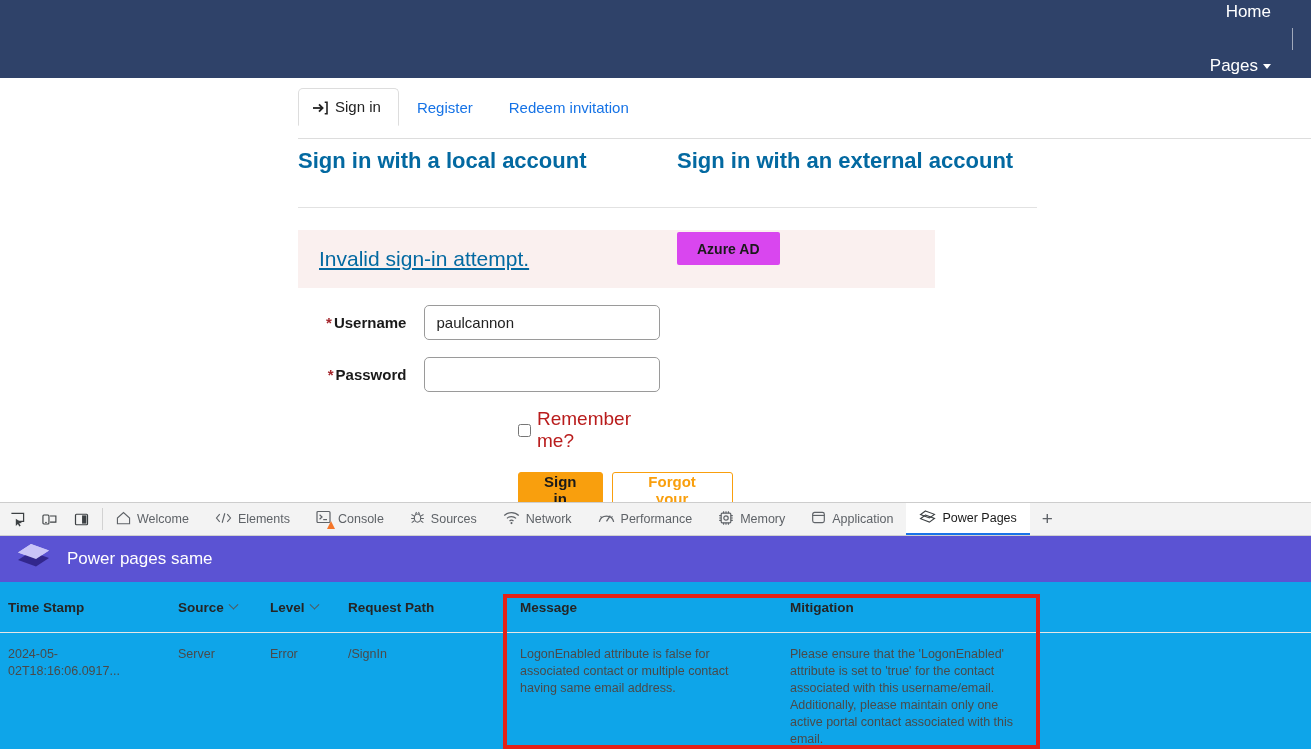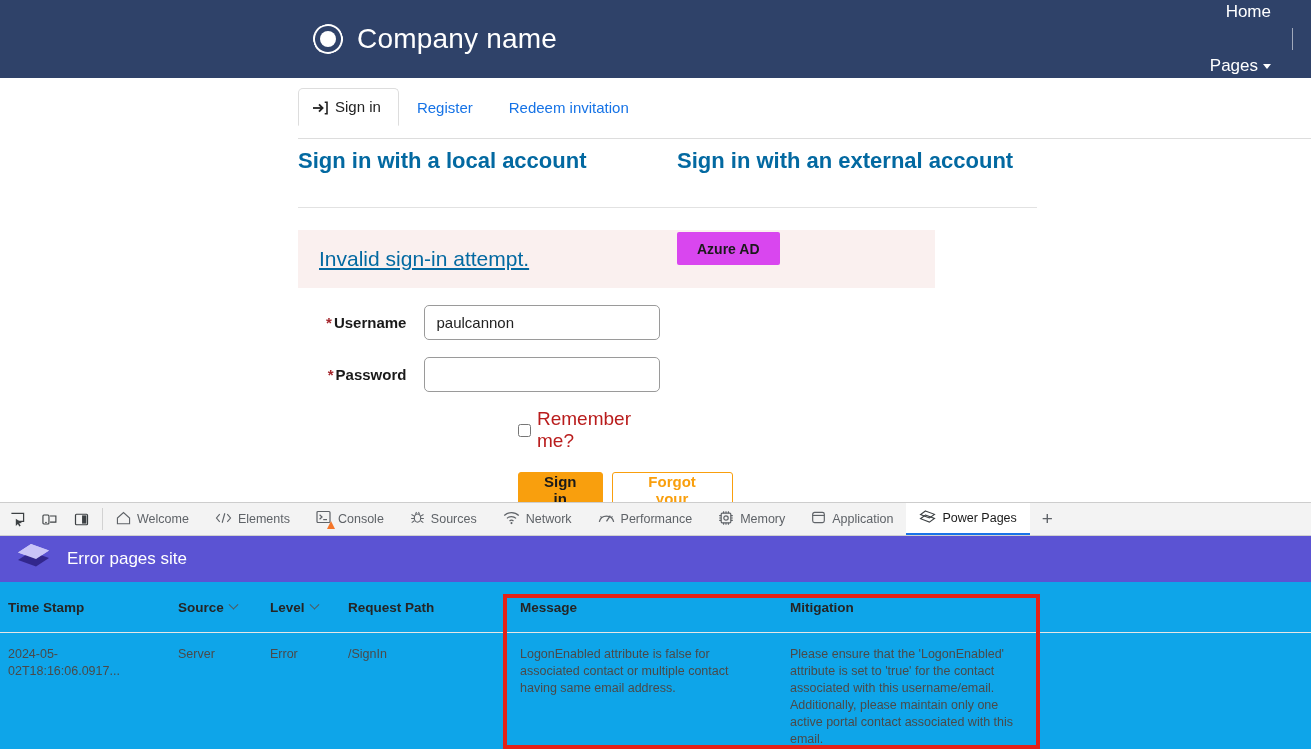--- a/index.html
+++ b/index.html
@@ -397,28 +397,20 @@
     height: 155px;
     border: 4px solid #E32118;
     pointer-events: none;
     z-index: 20;
   }
 </style>
 </head>
 <body>
 
 <div class="site-header">
-  <div class="brand">
-    <div class="brand-logo">
-      <div class="ring2"></div>
-      <div class="ring3"></div>
-      <div class="dot"></div>
-    </div>
-    <div class="brand-title">Company name</div>
-  </div>
   <div class="site-nav">
     <a href="#">Home</a>
     <div class="nav-divider"></div>
     <a href="#"><span>Pages</span><span class="caret-down"></span></a>
   </div>
 </div>
 
 <div class="page-body">
 
   <div class="tabs-underline"></div>
@@ -591,21 +583,21 @@
   </div>
 
   <div class="pp-header">
     <span>
       <svg width="36" height="30" viewBox="0 0 36 30">
         <path d="M16 2 L34 8.5 L21 17 L3 10.5 Z" fill="#C3BDF4"></path>
         <path d="M16 9.5 L34 16 L21 24.5 L3 18 Z" fill="#2B2080" opacity="0.85"></path>
         <path d="M16 2 L34 8.5 L21 17 L3 10.5 Z" fill="#C9C4F7"></path>
       </svg>
     </span>
-    <span class="pp-title">Error pages site</span>
+    <span class="pp-title">Power pages same</span>
   </div>
 
   <div class="log-wrap">
     <table class="log-table">
       <thead>
         <tr>
           <th class="c-ts">Time Stamp</th>
           <th class="c-src">
             <span class="th-sort">
                 <span>Source</span>

